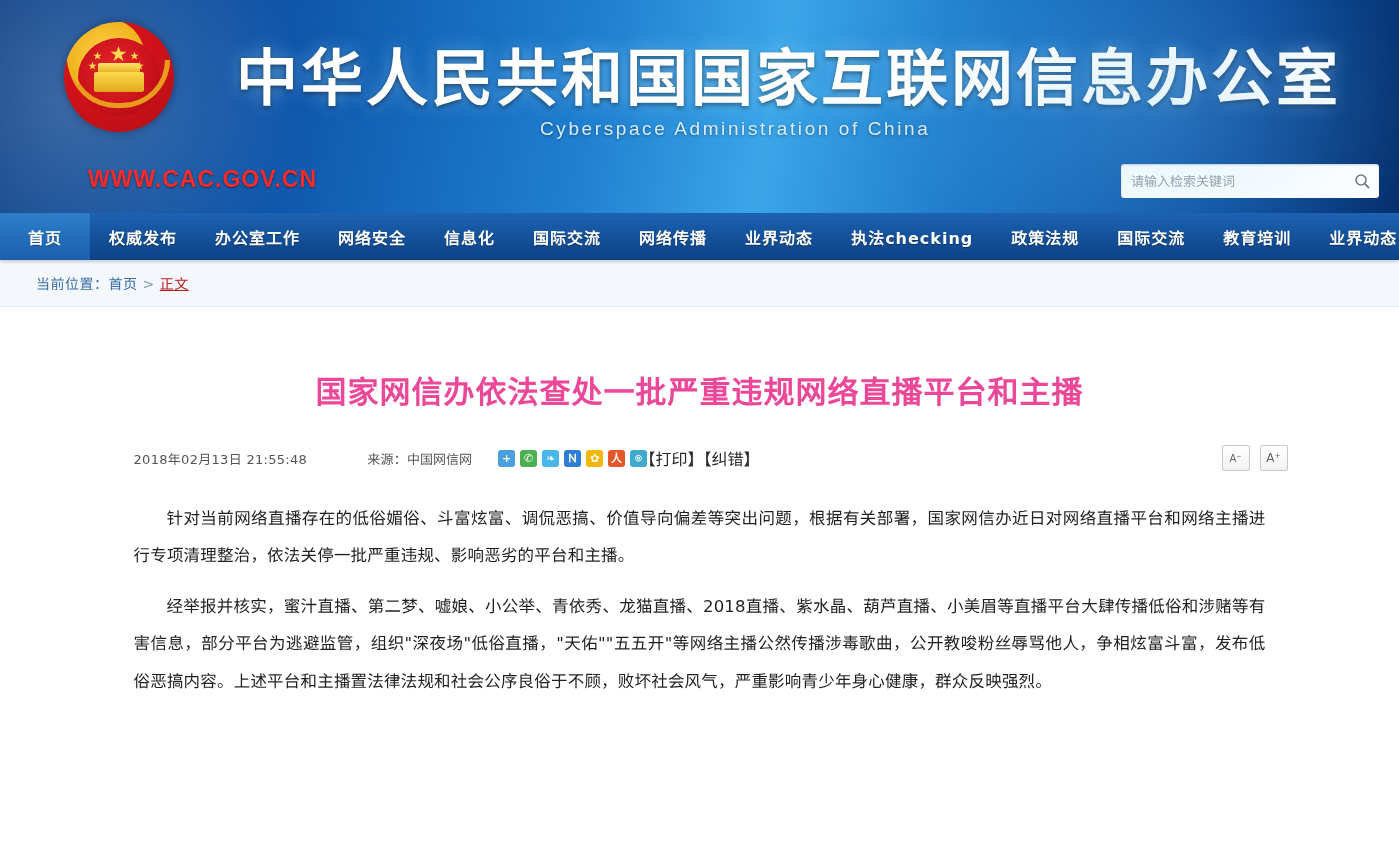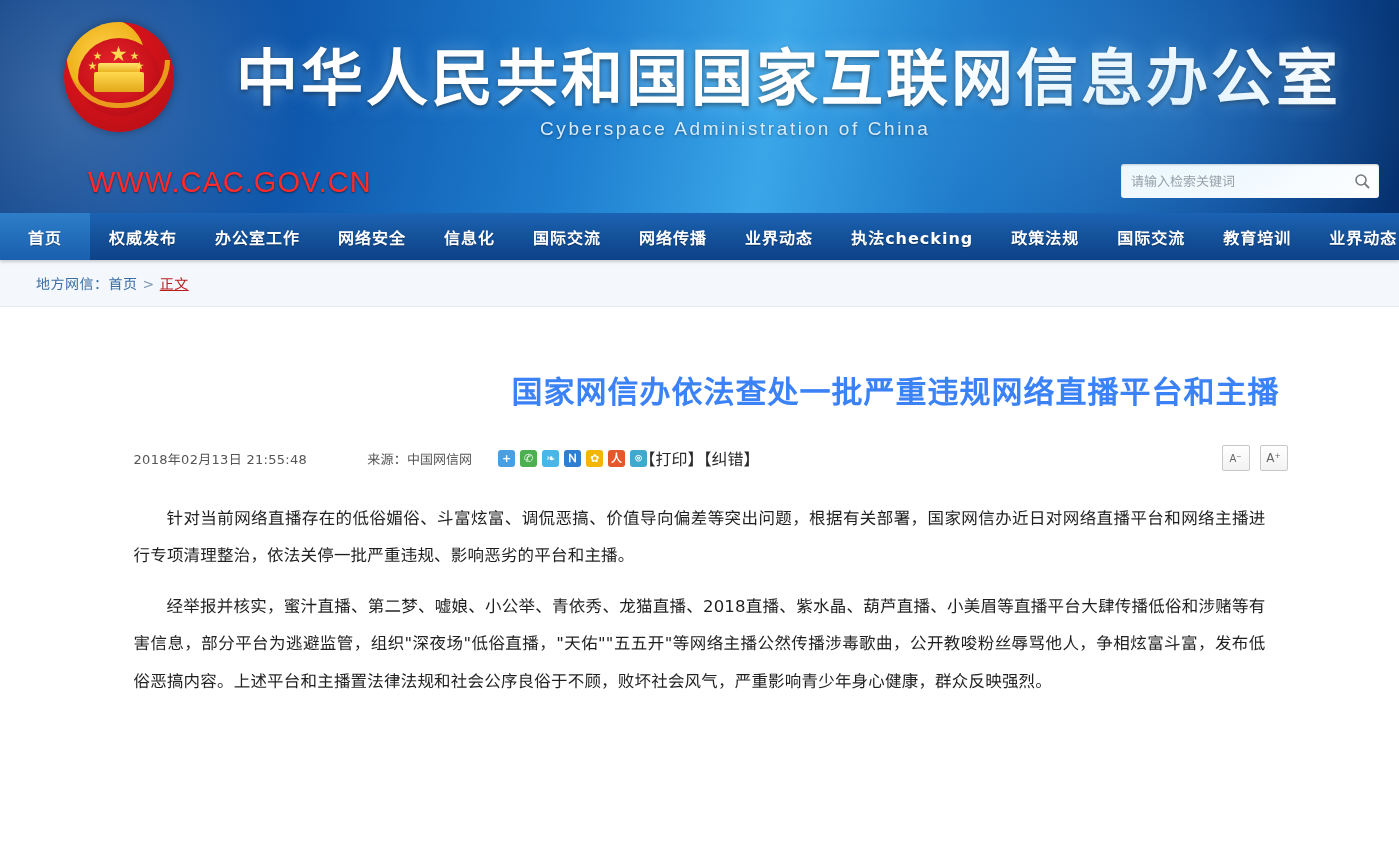--- a/index.html
+++ b/index.html
@@ -121,22 +121,22 @@
     font-size: 19px;
     letter-spacing: 2.6px;
     color: #d9ecff;
     white-space: nowrap;
     text-shadow: 0 1px 3px rgba(0,0,0,0.4);
   }
   .site-url {
     position: absolute;
     left: 88px;
     top: 166px;
-    font-size: 29px;
-    font-weight: normal;
+    font-size: 23px;
+    font-weight: bold;
     letter-spacing: 1px;
     color: #ff2a2a;
     text-shadow: 0 1px 2px rgba(0,0,0,0.5);
     white-space: nowrap;
   }
 
   .search-box {
     position: absolute;
     right: 20px;
     top: 164px;
@@ -228,25 +228,25 @@
     background: #ffffff;
     position: relative;
   }
   .article {
     width: 1160px;
     margin: 0 auto;
     padding-top: 44px;
     position: relative;
   }
   .headline {
-    text-align: right;
+    text-align: center;
     font-family: "DejaVu Sans", "Liberation Sans", sans-serif;
     font-size: 31px;
     font-weight: bold;
-    color: #3b82f6;
+    color: #ec4899;
     letter-spacing: 1px;
     line-height: 1.3;
   }
   .meta {
     margin-top: 30px;
     height: 32px;
     display: flex;
     align-items: center;
     font-family: "DejaVu Sans", "Liberation Sans", sans-serif;
     font-size: 13px;
@@ -371,21 +371,21 @@
   <div class="nav-item">执法checking</div>
   <div class="nav-item">政策法规</div>
   <div class="nav-item">国际交流</div>
   <div class="nav-item">教育培训</div>
   <div class="nav-item">业界动态</div>
 
 </div>
 
 <div class="crumb-wrap">
   <div class="crumb">
-    <span>地方网信：</span><a>首页</a><span class="sep">&gt;</span><span class="cur">正文</span>
+    <span>当前位置：</span><a>首页</a><span class="sep">&gt;</span><span class="cur">正文</span>
   </div>
 </div>
 
 <div class="page">
   <div class="article">
 
     <h1 class="headline">国家网信办依法查处一批严重违规网络直播平台和主播</h1>
 
     <div class="meta">
       <span class="date">2018年02月13日 21:55:48</span>

